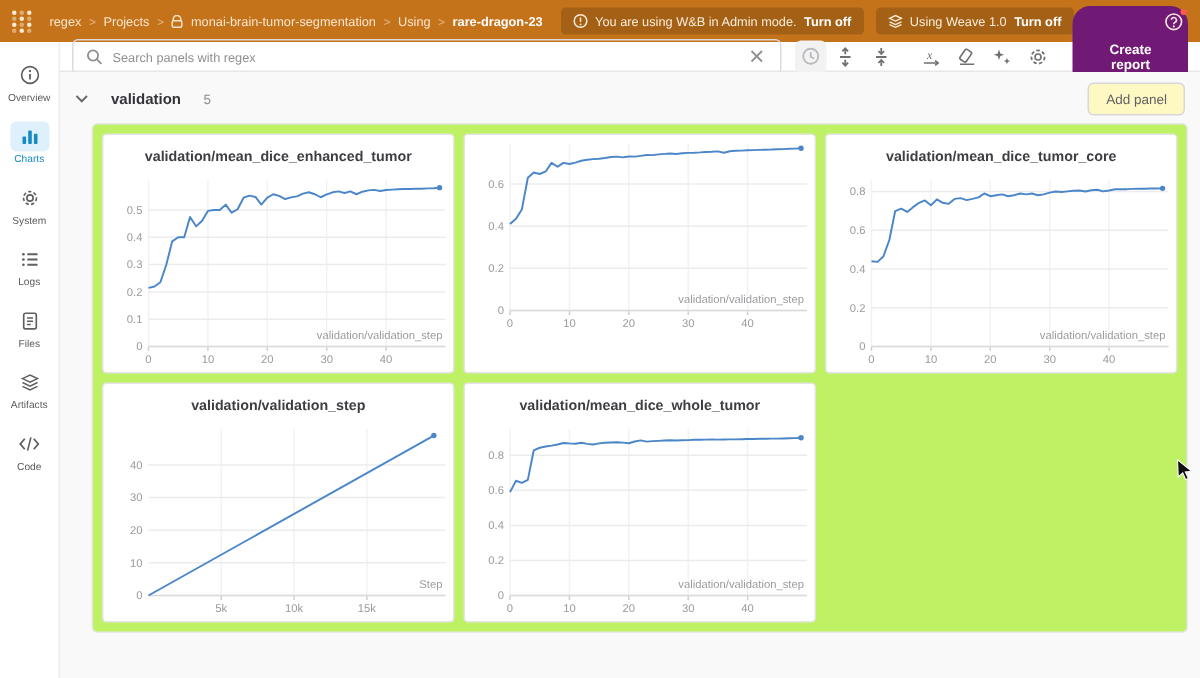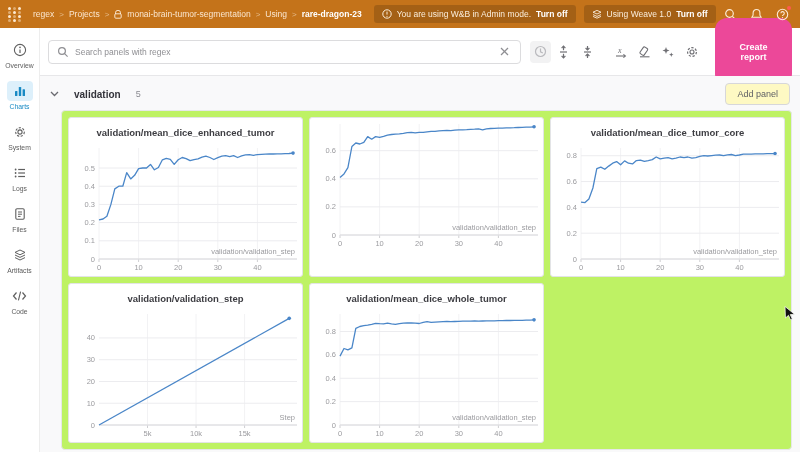--- a/index.html
+++ b/index.html
@@ -40,30 +40,30 @@
   .side-item .ibox { width:26px; height:20px; border-radius:4px; display:flex;
     align-items:center; justify-content:center; }
   .side-item .lbl { font-size:6.8px; color:#5c5c5c; }
   .side-item.active .ibox { background:#ddf0fb; }
   .side-item.active .lbl { color:#188ac4; }
   .side-item svg { display:block; }
 
   .content { flex:1; display:flex; flex-direction:column; min-width:0; }
 
   
-  .toolbar { height:48px; background:#fff; border-bottom:1px solid #e7e7e9;
+  .toolbar { height:20px; background:#fff; border-bottom:1px solid #e7e7e9;
     display:flex; align-items:center; padding:0 8px; gap:3px; flex-shrink:0; }
   .search-box { width:506px; height:24px; border:1px solid #dcdcde; border-radius:4px;
     display:flex; align-items:center; padding:0 8px; gap:6px; margin-right:6px; }
   .search-box .ph { font-size:8.5px; color:#8f8f93; flex:1; }
   .tb-ic { width:22px; height:22px; display:flex; align-items:center; justify-content:center;
     border-radius:4px; cursor:pointer; }
   .tb-ic.boxed { background:#f2f2f3; }
   .tb-gap { width:8px; }
-  .create-btn { margin-left:10px; background:#ec4899; color:#fff; font-size:9px;
+  .create-btn { margin-left:10px; background:#701a75; color:#fff; font-size:9px;
     font-weight:bold; border:none; border-radius:12px; padding:24px 12px; cursor:pointer; }
 
   
   .main { flex:1; background:#f9f9fa; padding:7px 8px 8px 8px; min-height:0; }
   .section-header { height:22px; display:flex; align-items:center; gap:15px;
     padding:0 2px; margin-bottom:5px; }
   .section-title { font-size:10px; font-weight:bold; color:#33333a; }
   .section-count { font-size:9px; color:#8a8a90; }
   .add-panel-btn { margin-left:auto; background:#fef9c3; border:1px solid #d7d7da;
     border-radius:4px; color:#5f5f65; font-size:9px; padding:5px 11px; cursor:pointer; }

